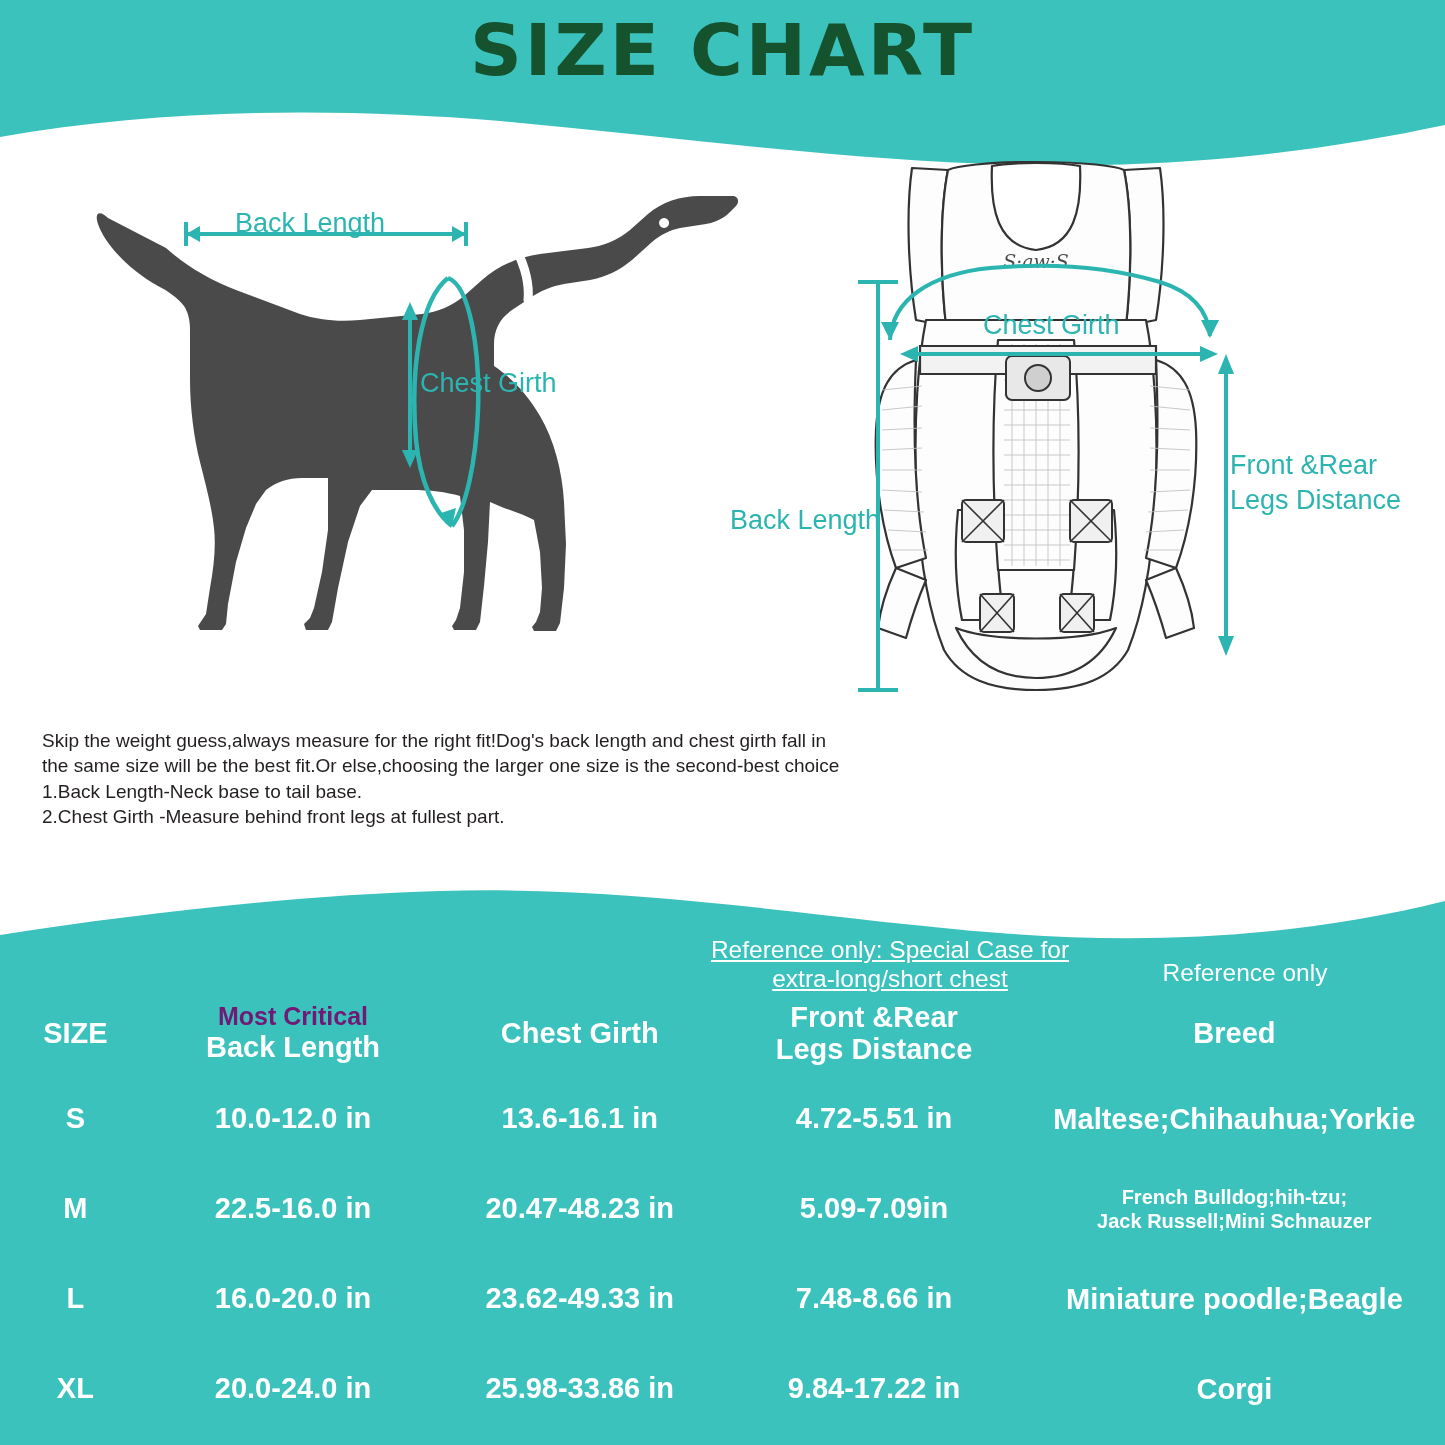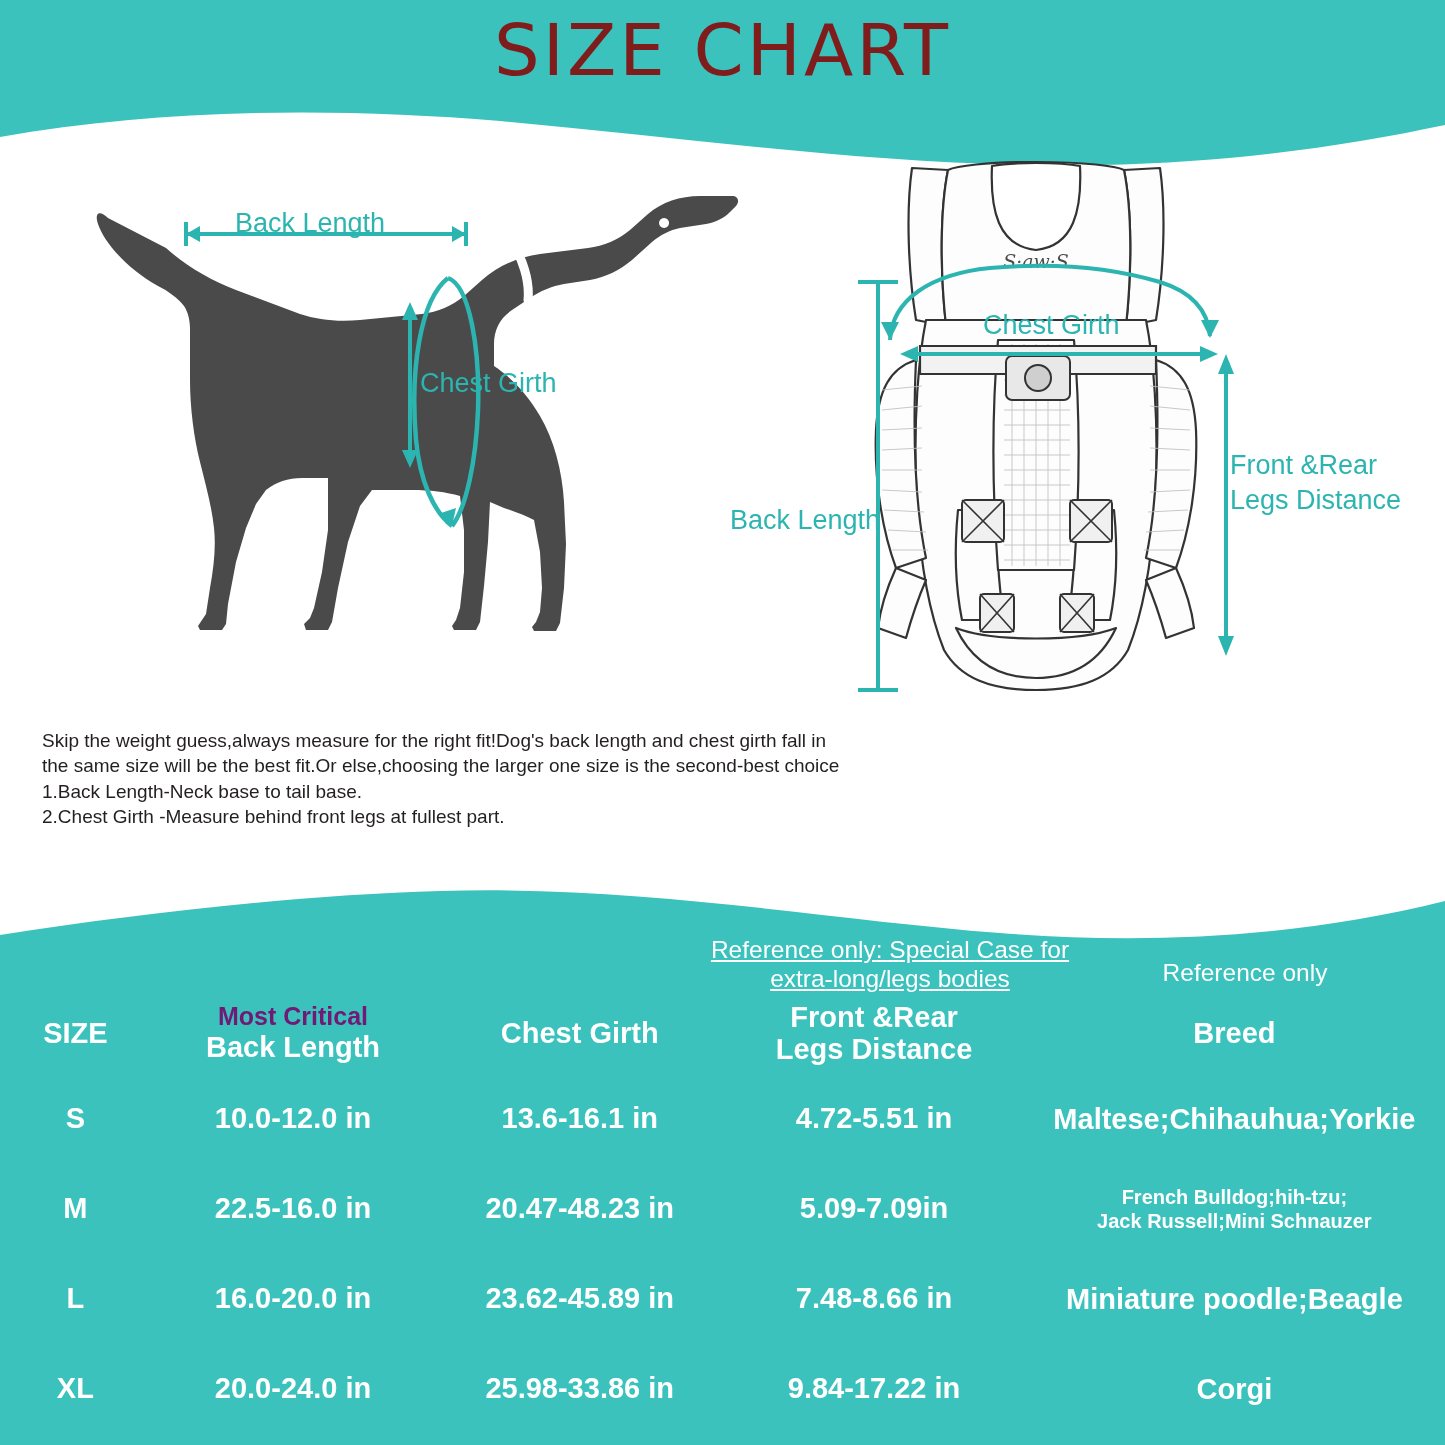--- a/index.html
+++ b/index.html
@@ -34,23 +34,23 @@
     position: absolute;
     bottom: -2px;
     left: 0;
   }
   .header-title {
     position: absolute;
     top: 8px;
     left: 0;
     width: 1445px;
     text-align: center;
-    color: #7f1d1d;
+    color: #14532d;
     font-size: 72px;
-    font-weight: normal;
+    font-weight: bold;
     letter-spacing: 3px;
     font-family: "DejaVu Sans", sans-serif;
   }
 
   
   .illus {
     position: absolute;
     top: 150px;
     left: 0;
     width: 1445px;
@@ -384,21 +384,21 @@
   </div>
 
   <div class="table-panel">
     <svg class="wave-top" width="1445" height="70" viewBox="0 0 1445 70" preserveAspectRatio="none">
       <path d="M0,0 L1445,0 L1445,22 C1300,58 1150,66 1000,54 C820,40 640,6 440,12 C300,16 140,34 0,56 Z" fill="#ffffff"></path>
     </svg>
 
     <div class="notes">
       <div class="note special">
         <div>Reference only: Special Case for</div>
-        <div>extra-long/legs bodies</div>
+        <div>extra-long/short chest</div>
       </div>
       <div class="note refonly">Reference only</div>
     </div>
 
     <table class="size-table">
       <thead>
         <tr>
           <th class="col-size">SIZE</th>
           <th class="col-back">
             <span class="critical">Most Critical</span>
@@ -428,21 +428,21 @@
           <td>20.47-48.23 in</td>
           <td>5.09-7.09in</td>
           <td class="breed-cell small">
             <span>French Bulldog;hih-tzu;</span><br>
             <span>Jack Russell;Mini Schnauzer</span>
           </td>
         </tr>
         <tr>
           <td>L</td>
           <td>16.0-20.0 in</td>
-          <td>23.62-45.89 in</td>
+          <td>23.62-49.33 in</td>
           <td>7.48-8.66 in</td>
           <td class="breed-cell">
             <span>Miniature poodle;Beagle</span>
           </td>
         </tr>
         <tr>
           <td>XL</td>
           <td>20.0-24.0 in</td>
           <td>25.98-33.86 in</td>
           <td>9.84-17.22 in</td>

